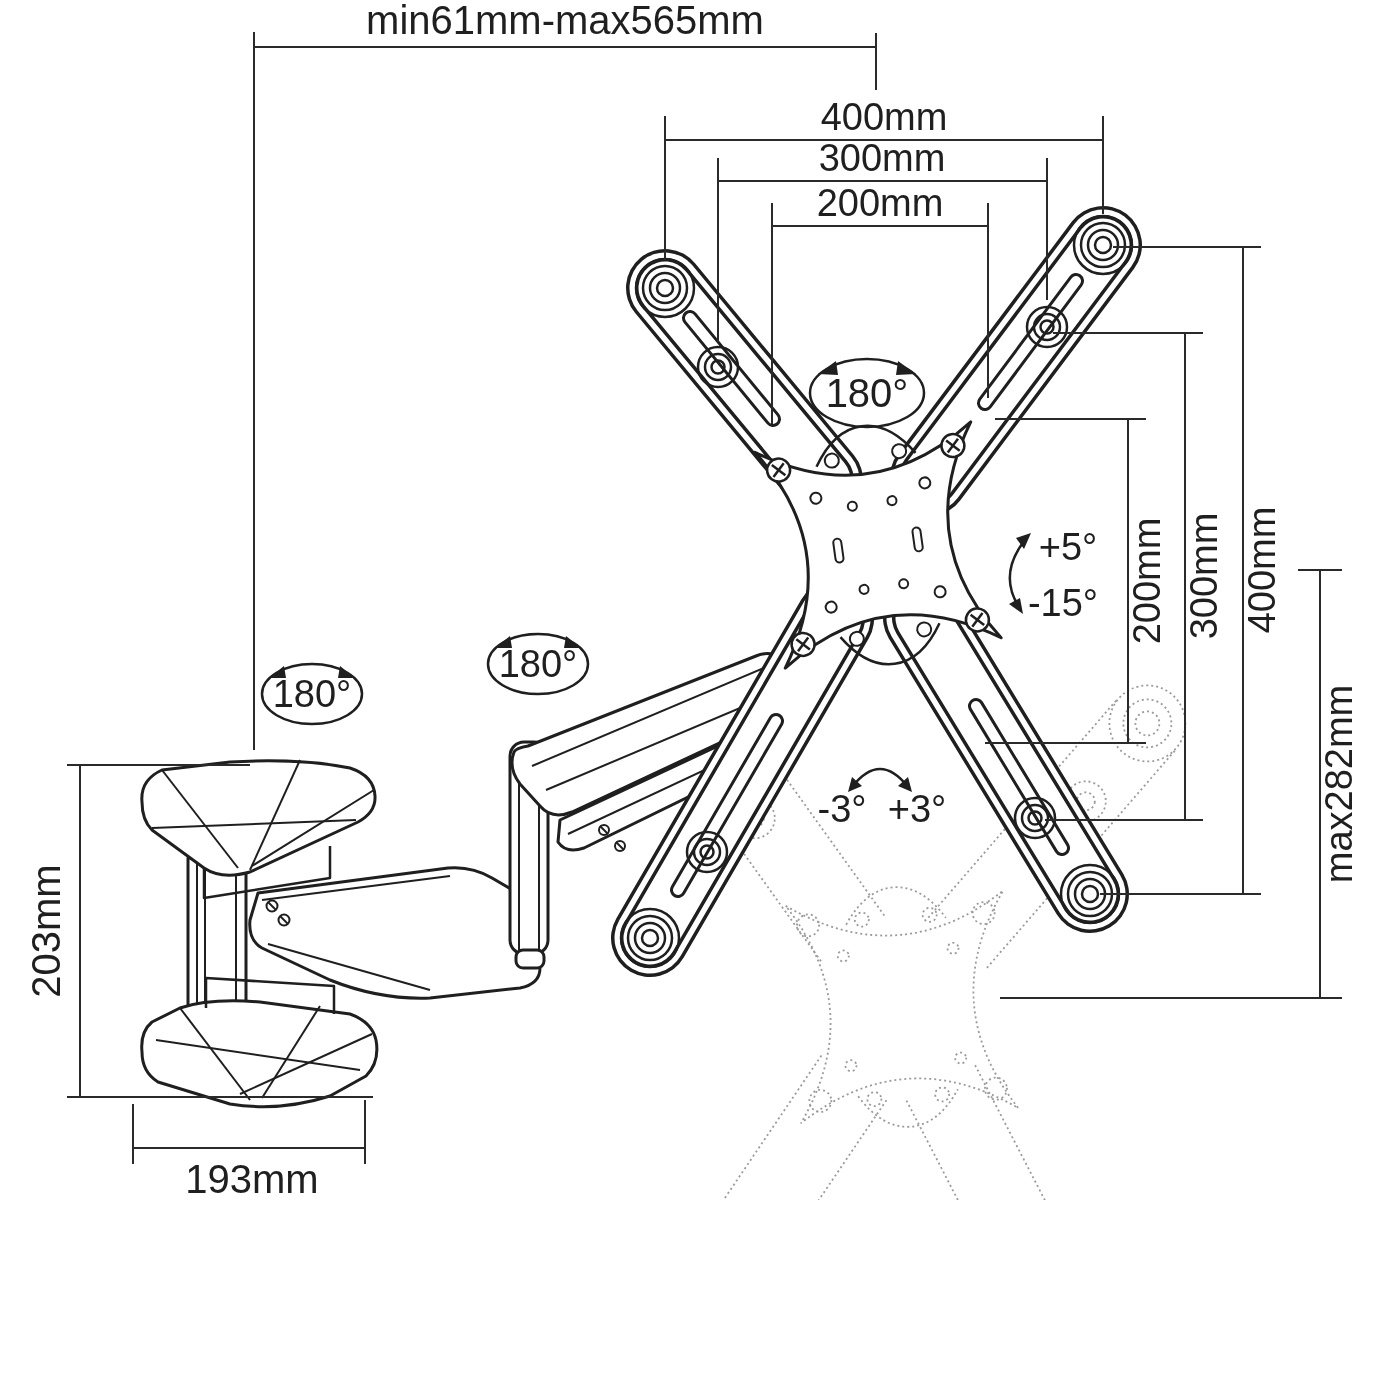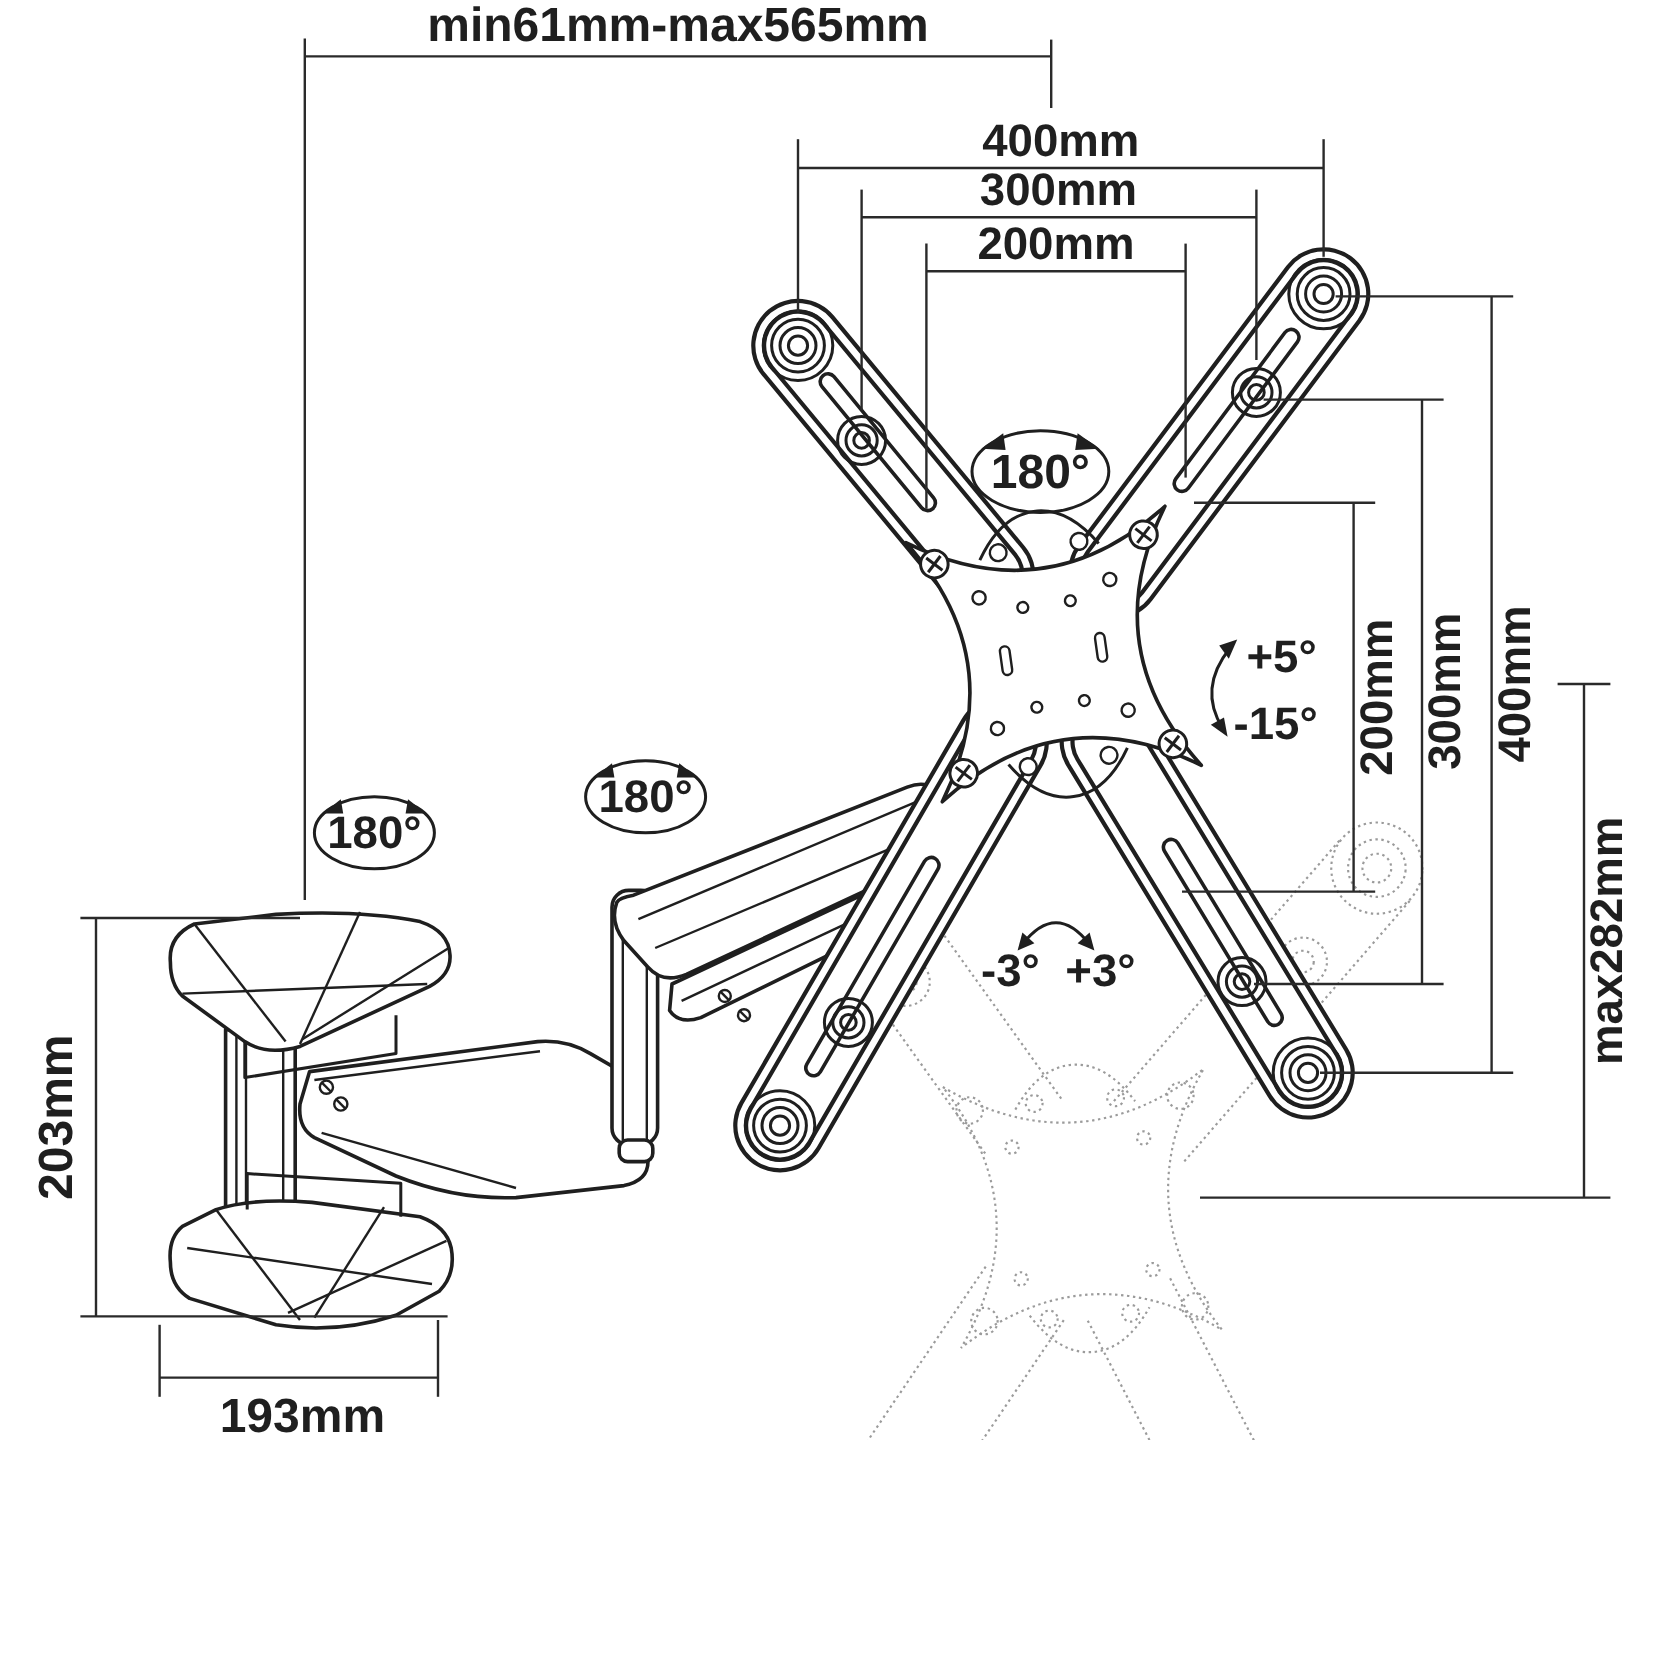--- a/index.html
+++ b/index.html
@@ -1,16 +1,16 @@
 <!DOCTYPE html>
 <html><head>
 <meta charset="utf-8">
 <style>
   html,body{margin:0;padding:0;background:#ffffff;}
-  .canvas{position:relative;width:1400px;height:1200px;background:#fff;overflow:hidden;font-weight:bold;}
+  .canvas{position:relative;width:1400px;height:1200px;background:#fff;overflow:hidden;}
   svg{display:block;}
   text{font-family:"Liberation Sans","DejaVu Sans",sans-serif;fill:#1f1f1f;}
   .dim-label{font-size:38px;}
   .dim-label-lg{font-size:40px;}
   .angle-label{font-size:38px;}
   .swivel-label{font-size:40px;}
 </style>
 </head>
 <body>
 

